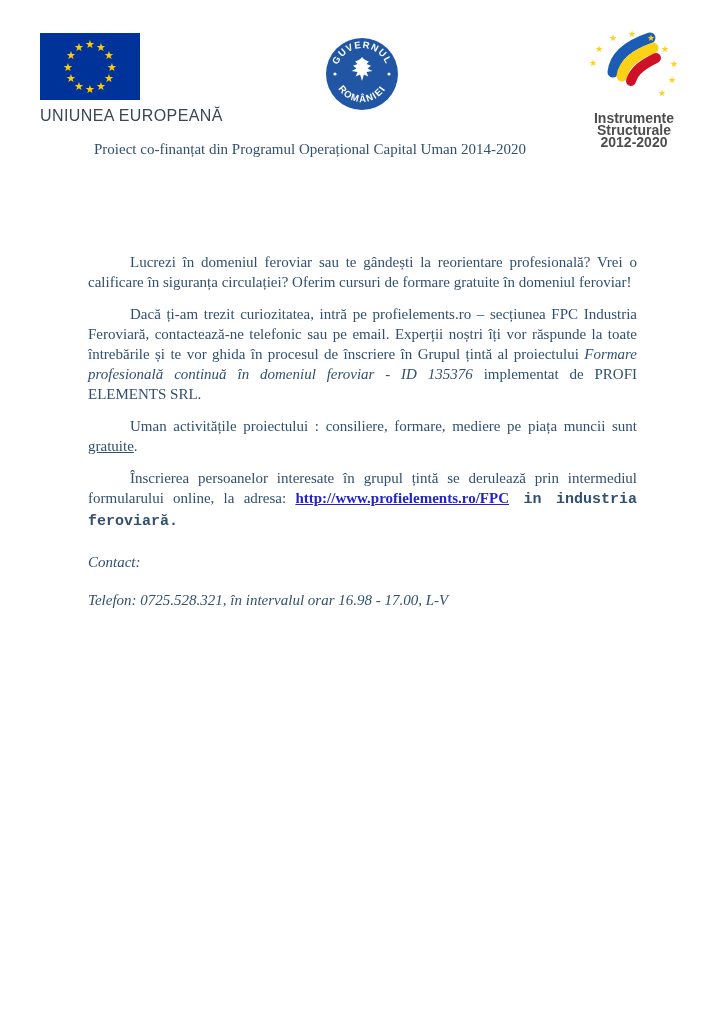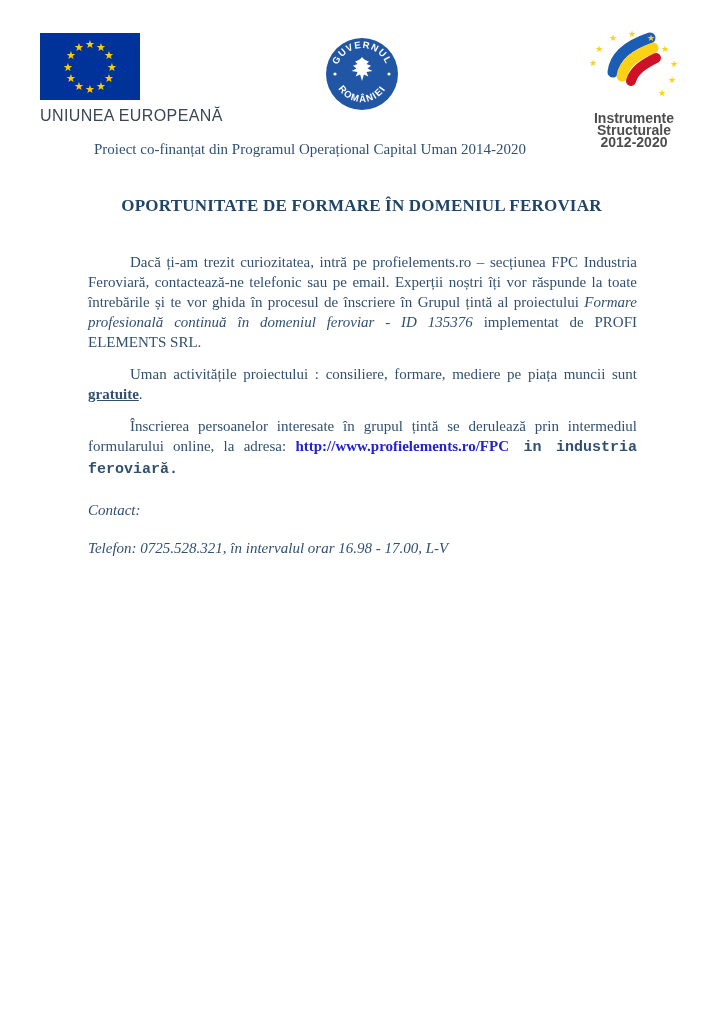--- a/index.html
+++ b/index.html
@@ -28,24 +28,24 @@
 
   
   .subheader{position:absolute;left:94px;top:141px;margin:0;font-size:15px;
              color:var(--body-text);}
   .doc-title{position:absolute;left:0;top:196px;width:100%;margin:0;text-align:center;
              font-size:17px;font-weight:bold;letter-spacing:.2px;color:var(--title-text);}
 
   .body-text{position:absolute;left:88px;top:252px;width:549px;
              font-size:15px;line-height:20px;text-align:justify;color:var(--body-text);}
   .para{margin:0 0 12px 0;text-indent:42px;}
-  .emphasis-bold-underline{font-weight:bold;text-decoration:underline;}
+  .emphasis-bold-underline{font-weight:normal;text-decoration:underline;}
   .bold{font-weight:bold;font-family:Liberation Mono, monospace;}
   .italic{font-style:italic;}
-  a.url-link{color:var(--link-blue);font-weight:bold;cursor:pointer;}
+  a.url-link{color:var(--link-blue);font-weight:bold;text-decoration:underline;cursor:pointer;}
   a.email-link{color:var(--email-link);text-decoration:underline;cursor:pointer;font-style:italic;}
 
   .contact{margin-top:20px;font-style:italic;}
   .contact p{margin:18px 0 8px 0;text-indent:0;line-height:20px;text-align:left;}
 </style>
 </head>
 <body>
 
 <div class="page">
 
@@ -108,24 +108,26 @@
       </g>
     </svg>
     <div class="is-label">
       <div>Instrumente Structurale</div>
       <div>2012-2020</div>
     </div>
   </div>
 
   <p class="subheader">Proiect co-finanțat din Programul Operațional Capital Uman 2014-2020</p>
 
-  <h1 class="doc-title">OPORTUNITATE DE FORMARE ÎN DOMENIUL FEROVIAR</h1>
 
   <div class="body-text">
 
+    <p class="para">
+      <span>Lucrezi în domeniul feroviar sau te gândești la reorientare profesională? Vrei o calificare în siguranța circulației? Oferim cursuri de formare gratuite în domeniul feroviar!</span>
+    </p>
 
     <p class="para">
       <span>Dacă ți-am trezit curiozitatea, intră pe profielements.ro – secțiunea FPC Industria Feroviară, contactează-ne telefonic sau pe email. Experții noștri îți vor răspunde la toate întrebările și te vor ghida în procesul de înscriere în Grupul țintă al proiectului </span><span class="italic">Formare profesională continuă în domeniul feroviar - ID 135376</span><span> implementat de PROFI ELEMENTS SRL.</span>
     </p>
 
     <p class="para">
       <span>Uman activitățile proiectului : consiliere, formare, mediere pe piața muncii sunt </span><span class="emphasis-bold-underline">gratuite</span><span>.</span>
     </p>
 
     <p class="para">

